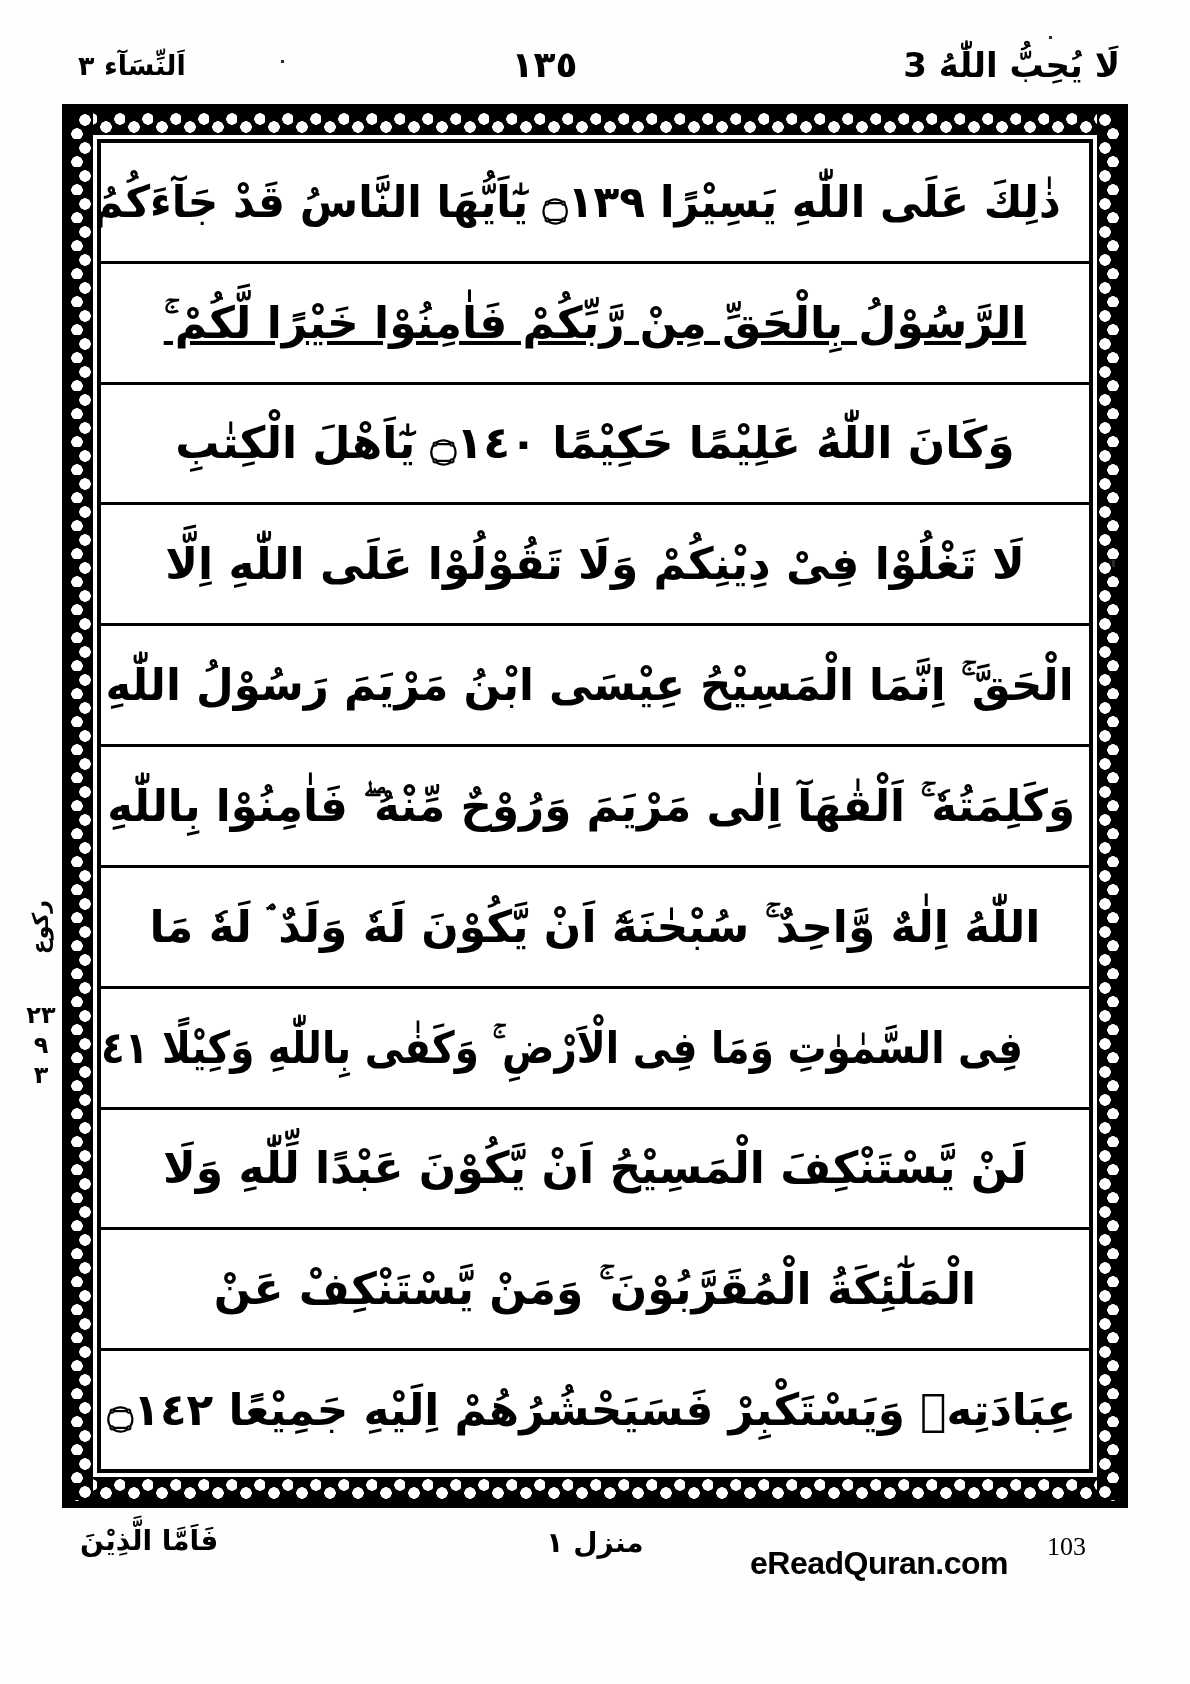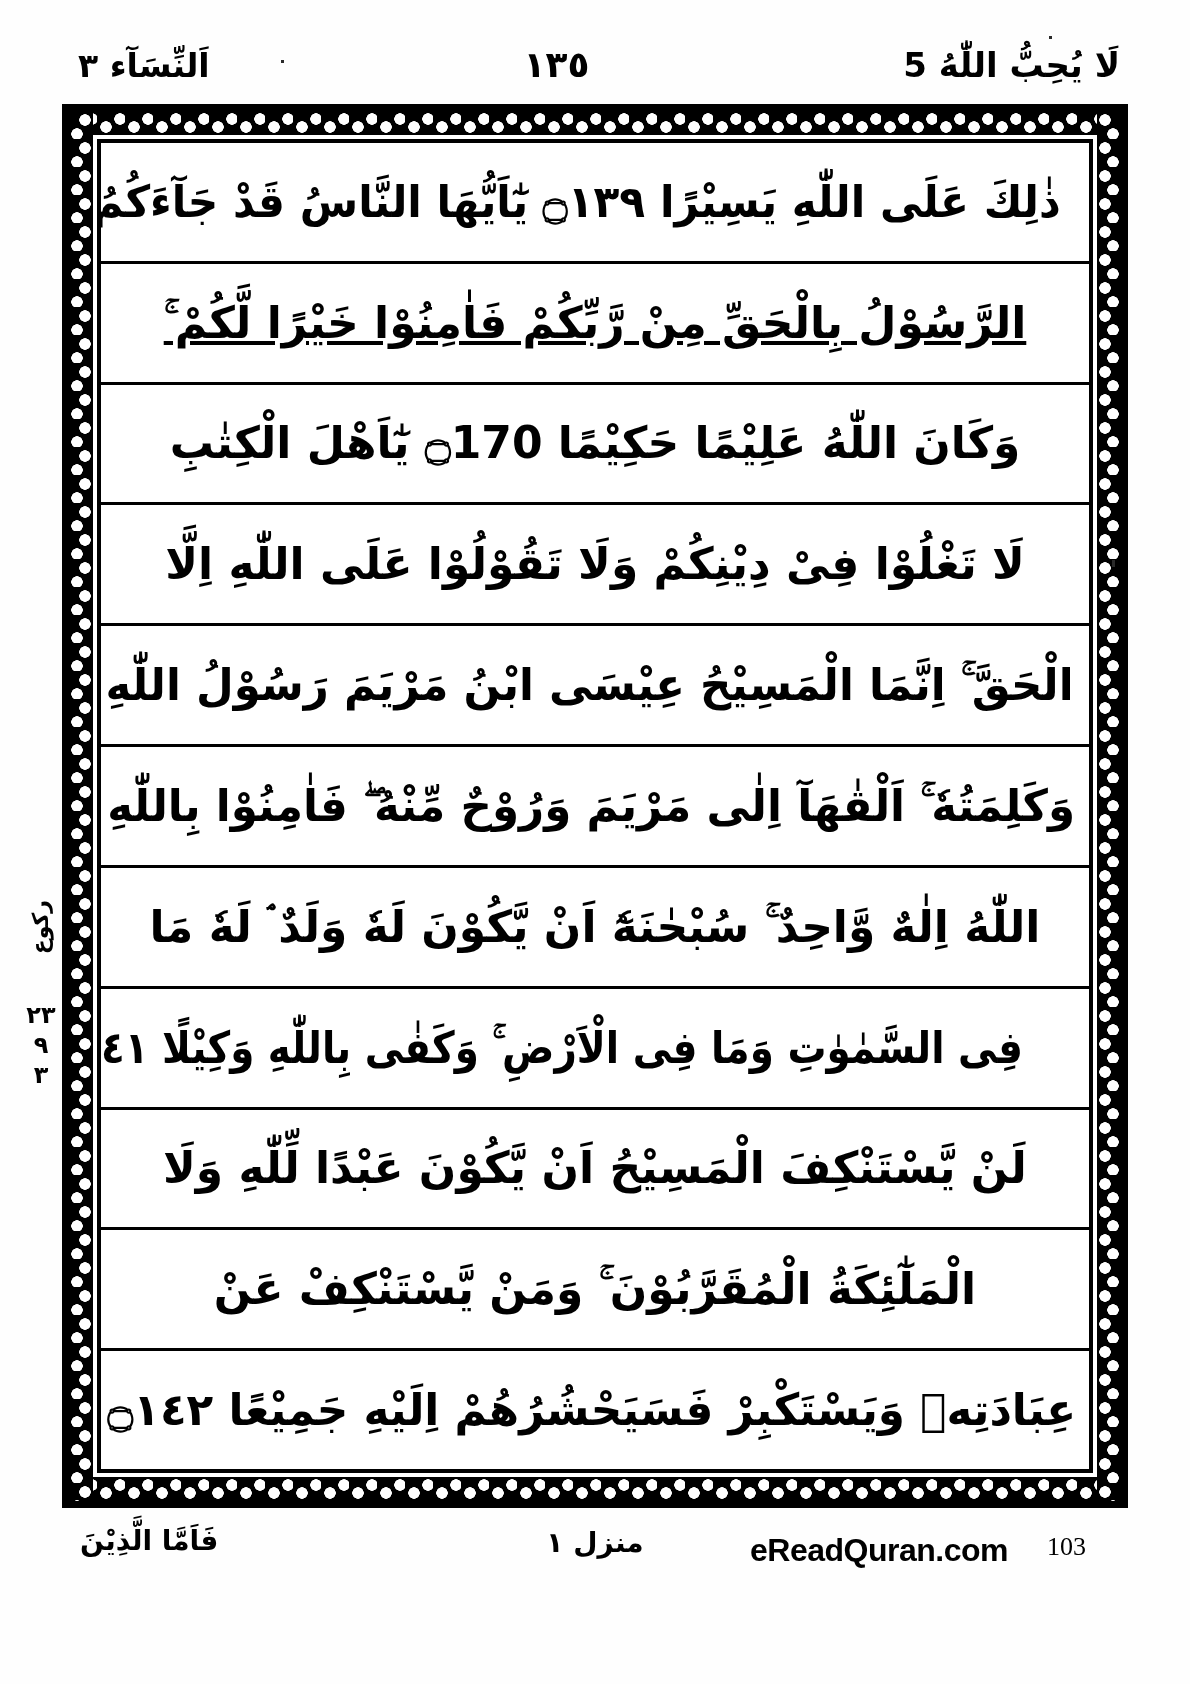--- a/index.html
+++ b/index.html
@@ -36,21 +36,21 @@
   }
   .header-side, .header-center {
     font-size: 34px;
     line-height: 1;
     white-space: nowrap;
     font-family: "DejaVu Sans", "Liberation Sans", sans-serif;
     font-weight: 700;
     letter-spacing: 0;
   }
   .header-right { padding-right: 10px; }
-  .header-left  { padding-left: 18px; font-size: 33px; }
+  .header-left  { padding-left: 18px; font-size: 27px; }
   .header-center { font-size: 36px; letter-spacing: 2px; }
 
   
   .frame-outer {
     position: absolute;
     left: 62px;
     top: 104px;
     width: 1066px;
     height: 1404px;
     box-sizing: border-box;
@@ -169,21 +169,21 @@
     font-weight: 700;
     white-space: nowrap;
     position: absolute;
     left: 50%;
     transform: translateX(-50%);
     top: 6px;
   }
   .footer-brand {
     position: absolute;
     right: 120px;
-    top: 12px;
+    top: 25px;
     font-size: 32px;
     font-weight: 700;
     letter-spacing: -0.5px;
     direction: ltr;
     font-family: "Liberation Sans", sans-serif;
   }
   .footer-pageno {
     position: absolute;
     right: 42px;
     top: 12px;
@@ -194,21 +194,21 @@
 
   
   .speck { position: absolute; background: #2a2a2a; }
 </style>
 </head>
 <body>
 
 <div class="page">
 
   <div class="header">
-    <div class="header-side header-right">لَا يُحِبُّ اللّٰهُ 5</div>
+    <div class="header-side header-right">لَا يُحِبُّ اللّٰهُ 3</div>
     <div class="header-center">١٣٥</div>
     <div class="header-side header-left">اَلنِّسَآء ٣</div>
   </div>
 
   <div class="margin-mark">
     <div class="mk-word">رکوع</div>
     <div class="margin-nums" style="white-space:pre-line;margin-top:34px;">٢٣
 ٩
 ٣</div>
   </div>
@@ -220,21 +220,21 @@
     <div class="orn-band orn-right"></div>
 
     <div class="frame-inner">
       <div class="ayah-line">
         <div class="ayah-text" style="transform: scaleX(0.962227); transform-origin: center center;">ذٰلِكَ عَلَى اللّٰهِ يَسِيْرًا ۝١٣٩ يٰٓاَيُّهَا النَّاسُ قَدْ جَآءَكُمُ</div>
       </div>
       <div class="ayah-line">
         <div class="ayah-text" style="transform: scaleX(1); transform-origin: center center; text-decoration: underline;">الرَّسُوْلُ بِالْحَقِّ مِنْ رَّبِّكُمْ فَاٰمِنُوْا خَيْرًا لَّكُمْ ۚ</div>
       </div>
       <div class="ayah-line">
-        <div class="ayah-text" style="transform: scaleX(1); transform-origin: center center;">وَكَانَ اللّٰهُ عَلِيْمًا حَكِيْمًا ۝170 يٰٓاَهْلَ الْكِتٰبِ</div>
+        <div class="ayah-text" style="transform: scaleX(1); transform-origin: center center;">وَكَانَ اللّٰهُ عَلِيْمًا حَكِيْمًا ۝١٤٠ يٰٓاَهْلَ الْكِتٰبِ</div>
       </div>
       <div class="ayah-line">
         <div class="ayah-text" style="transform: scaleX(1); transform-origin: center center;">لَا تَغْلُوْا فِىْ دِيْنِكُمْ وَلَا تَقُوْلُوْا عَلَى اللّٰهِ اِلَّا</div>
       </div>
       <div class="ayah-line">
         <div class="ayah-text" style="transform: scaleX(0.988764); transform-origin: center center;">الْحَقَّ ۚ اِنَّمَا الْمَسِيْحُ عِيْسَى ابْنُ مَرْيَمَ رَسُوْلُ اللّٰهِ</div>
       </div>
       <div class="ayah-line">
         <div class="ayah-text" style="transform: scaleX(0.991803); transform-origin: center center;">وَكَلِمَتُهٗ ۚ اَلْقٰهَآ اِلٰى مَرْيَمَ وَرُوْحٌ مِّنْهُ ۖ فَاٰمِنُوْا بِاللّٰهِ</div>
       </div>

